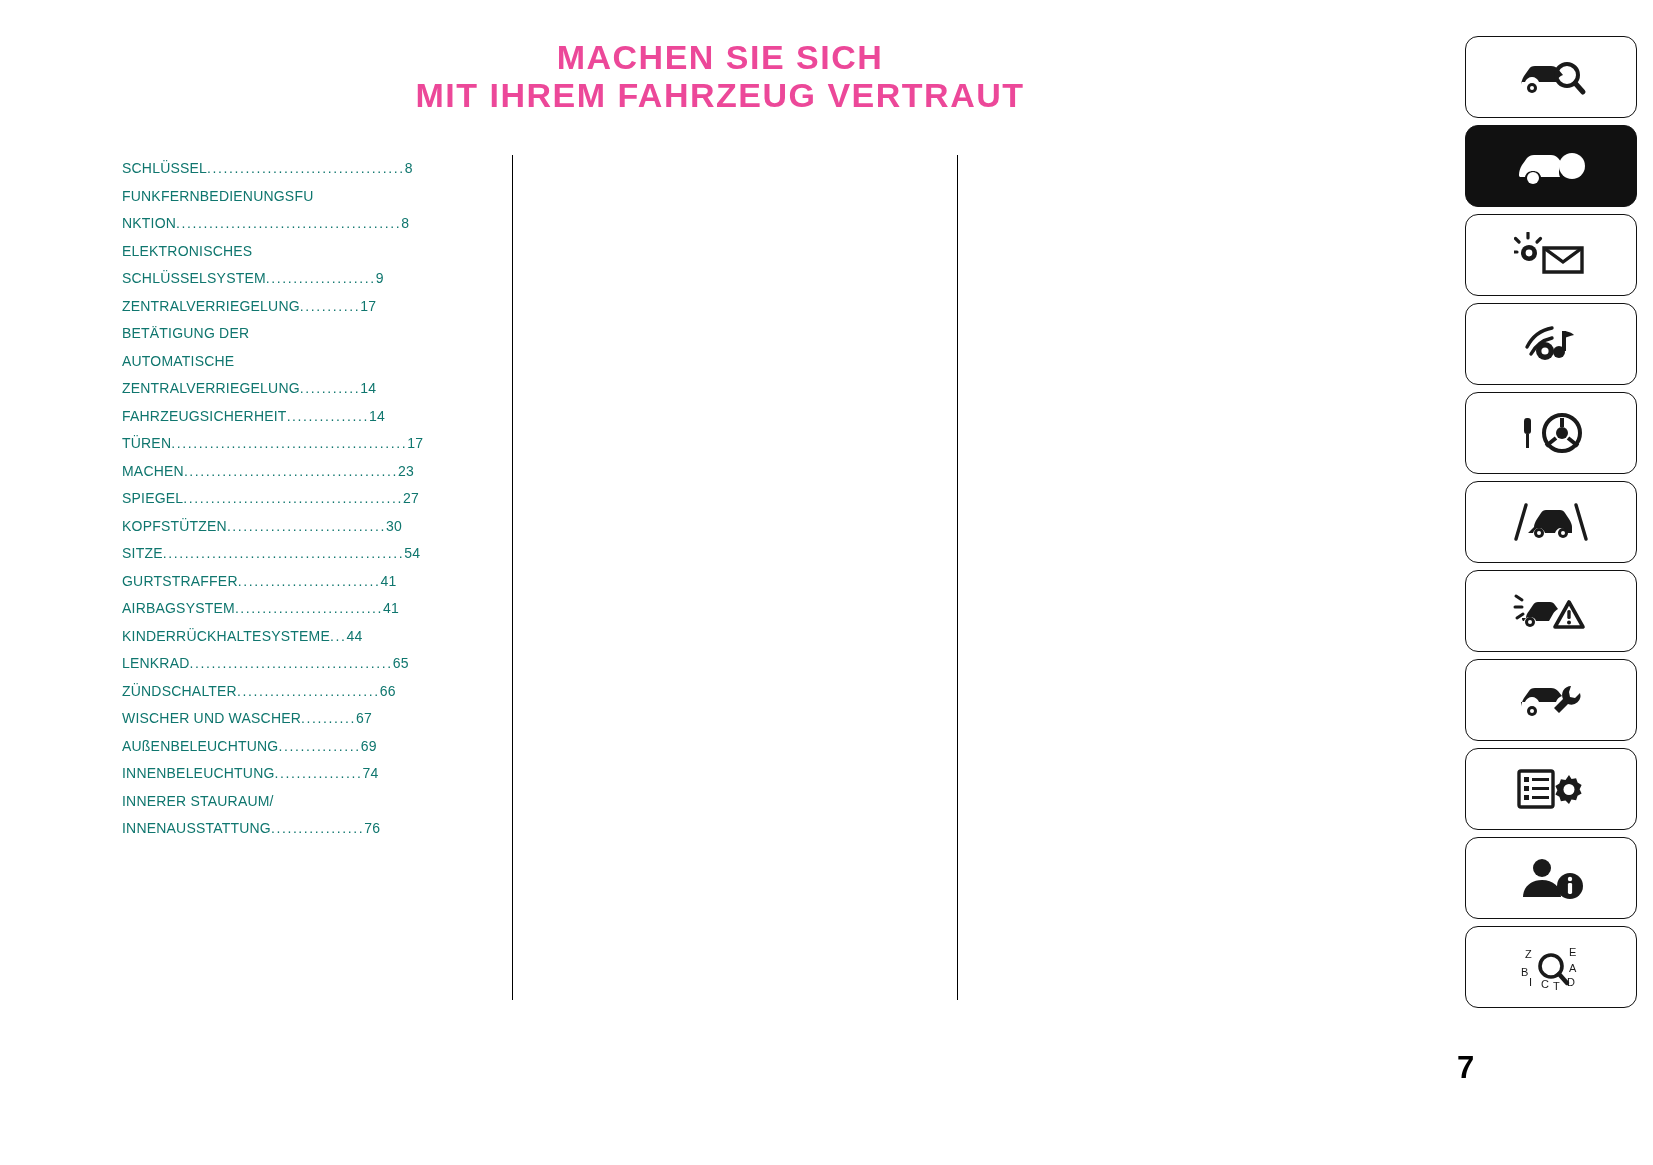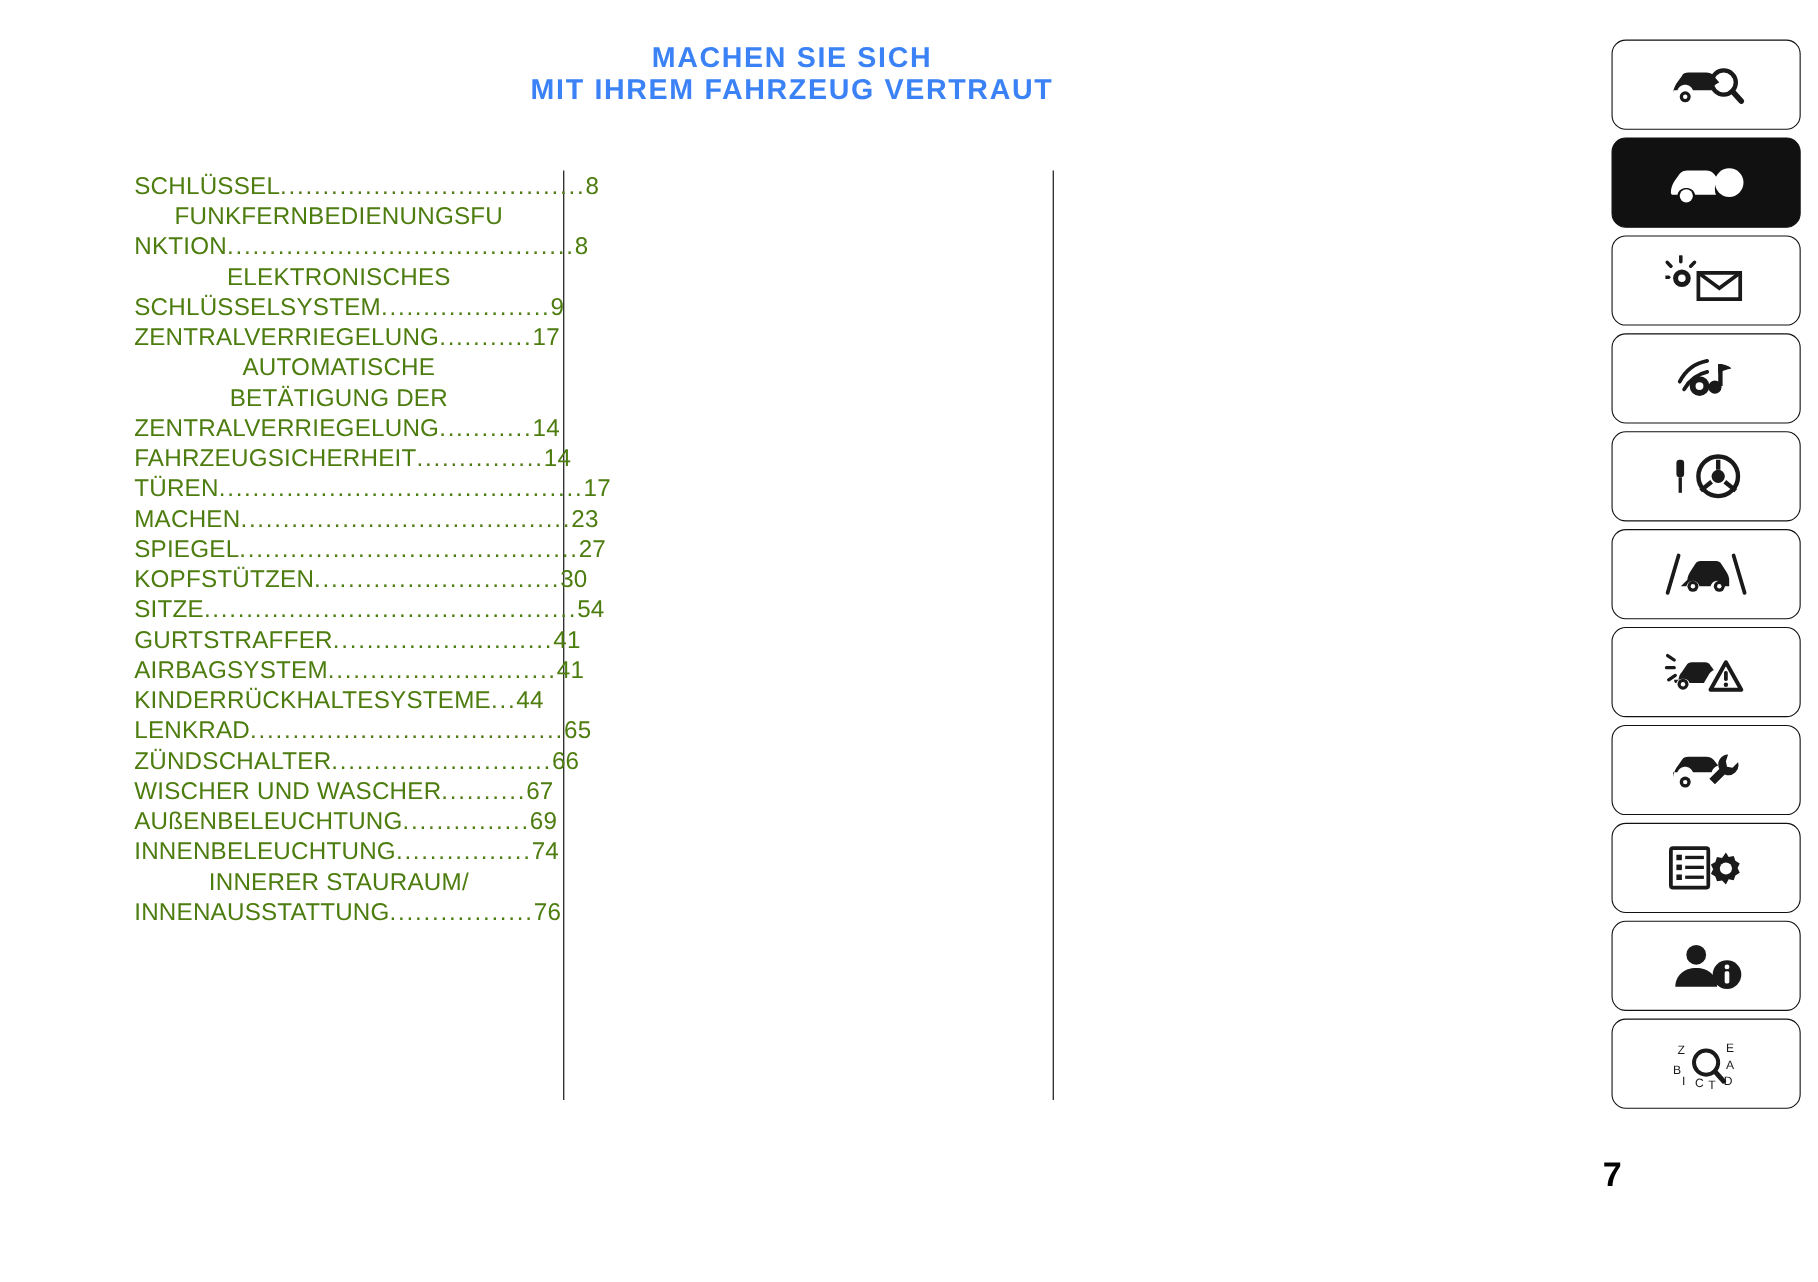--- a/index.html
+++ b/index.html
@@ -28,24 +28,24 @@
   .title-block {
     position: absolute;
     left: 120px;
     top: 38px;
     width: 1200px;
     text-align: center;
   }
   .title-line {
     font-family: "Liberation Sans", sans-serif;
     font-weight: bold;
-    font-size: 26px;
+    font-size: 34px;
     letter-spacing: 1.5px;
     line-height: 1.12;
-    color: #3b82f6;
+    color: #ec4899;
     white-space: nowrap;
   }
 
   
   .toc-area {
     position: absolute;
     left: 122px;
     top: 155px;
     width: 1215px;
     height: 845px;
@@ -64,27 +64,26 @@
     position: absolute;
     left: 0;
     top: 0;
     width: 372px;
     list-style: none;
     margin: 0;
     padding: 0;
   }
   .toc-entry {
     display: block;
-    font-size: 22px;
+    font-size: 14px;
     line-height: 27.5px;
-    color: #4d7c0f;
+    color: #0f766e;
     white-space: nowrap;
     position: relative;
     height: 27.5px;
-    text-align: center;
   }
   .toc-entry .txt {
     letter-spacing: 0.2px;
   }
   .toc-entry .dots {
     letter-spacing: 1.6px;
   }
   .toc-entry .pg {
     letter-spacing: 0.2px;
   }
@@ -141,22 +140,22 @@
   <div class="toc-area">
     <div class="col-rule r1"></div>
     <div class="col-rule r2"></div>
     <ul class="toc-list" id="toc-list">
         <li class="toc-entry"><span class="txt">SCHLÜSSEL</span><span class="dots">....................................</span><span class="pg">8</span></li>
         <li class="toc-entry nodots"><span class="txt">FUNKFERNBEDIENUNGSFU</span><span class="pg"></span></li>
         <li class="toc-entry"><span class="txt">NKTION</span><span class="dots">.........................................</span><span class="pg">8</span></li>
         <li class="toc-entry nodots"><span class="txt">ELEKTRONISCHES</span><span class="pg"></span></li>
         <li class="toc-entry"><span class="txt">SCHLÜSSELSYSTEM</span><span class="dots">....................</span><span class="pg">9</span></li>
         <li class="toc-entry"><span class="txt">ZENTRALVERRIEGELUNG</span><span class="dots">...........</span><span class="pg">17</span></li>
+        <li class="toc-entry nodots"><span class="txt">BETÄTIGUNG DER</span><span class="pg"></span></li>
         <li class="toc-entry nodots"><span class="txt">AUTOMATISCHE</span><span class="pg"></span></li>
-        <li class="toc-entry nodots"><span class="txt">BETÄTIGUNG DER</span><span class="pg"></span></li>
         <li class="toc-entry"><span class="txt">ZENTRALVERRIEGELUNG</span><span class="dots">...........</span><span class="pg">14</span></li>
         <li class="toc-entry"><span class="txt">FAHRZEUGSICHERHEIT</span><span class="dots">...............</span><span class="pg">14</span></li>
         <li class="toc-entry"><span class="txt">TÜREN</span><span class="dots">...........................................</span><span class="pg">17</span></li>
         <li class="toc-entry"><span class="txt">MACHEN</span><span class="dots">.......................................</span><span class="pg">23</span></li>
         <li class="toc-entry"><span class="txt">SPIEGEL</span><span class="dots">........................................</span><span class="pg">27</span></li>
         <li class="toc-entry"><span class="txt">KOPFSTÜTZEN</span><span class="dots">.............................</span><span class="pg">30</span></li>
         <li class="toc-entry"><span class="txt">SITZE</span><span class="dots">............................................</span><span class="pg">54</span></li>
         <li class="toc-entry"><span class="txt">GURTSTRAFFER</span><span class="dots">..........................</span><span class="pg">41</span></li>
         <li class="toc-entry"><span class="txt">AIRBAGSYSTEM</span><span class="dots">...........................</span><span class="pg">41</span></li>
         <li class="toc-entry"><span class="txt">KINDERRÜCKHALTESYSTEME</span><span class="dots">...</span><span class="pg">44</span></li>

